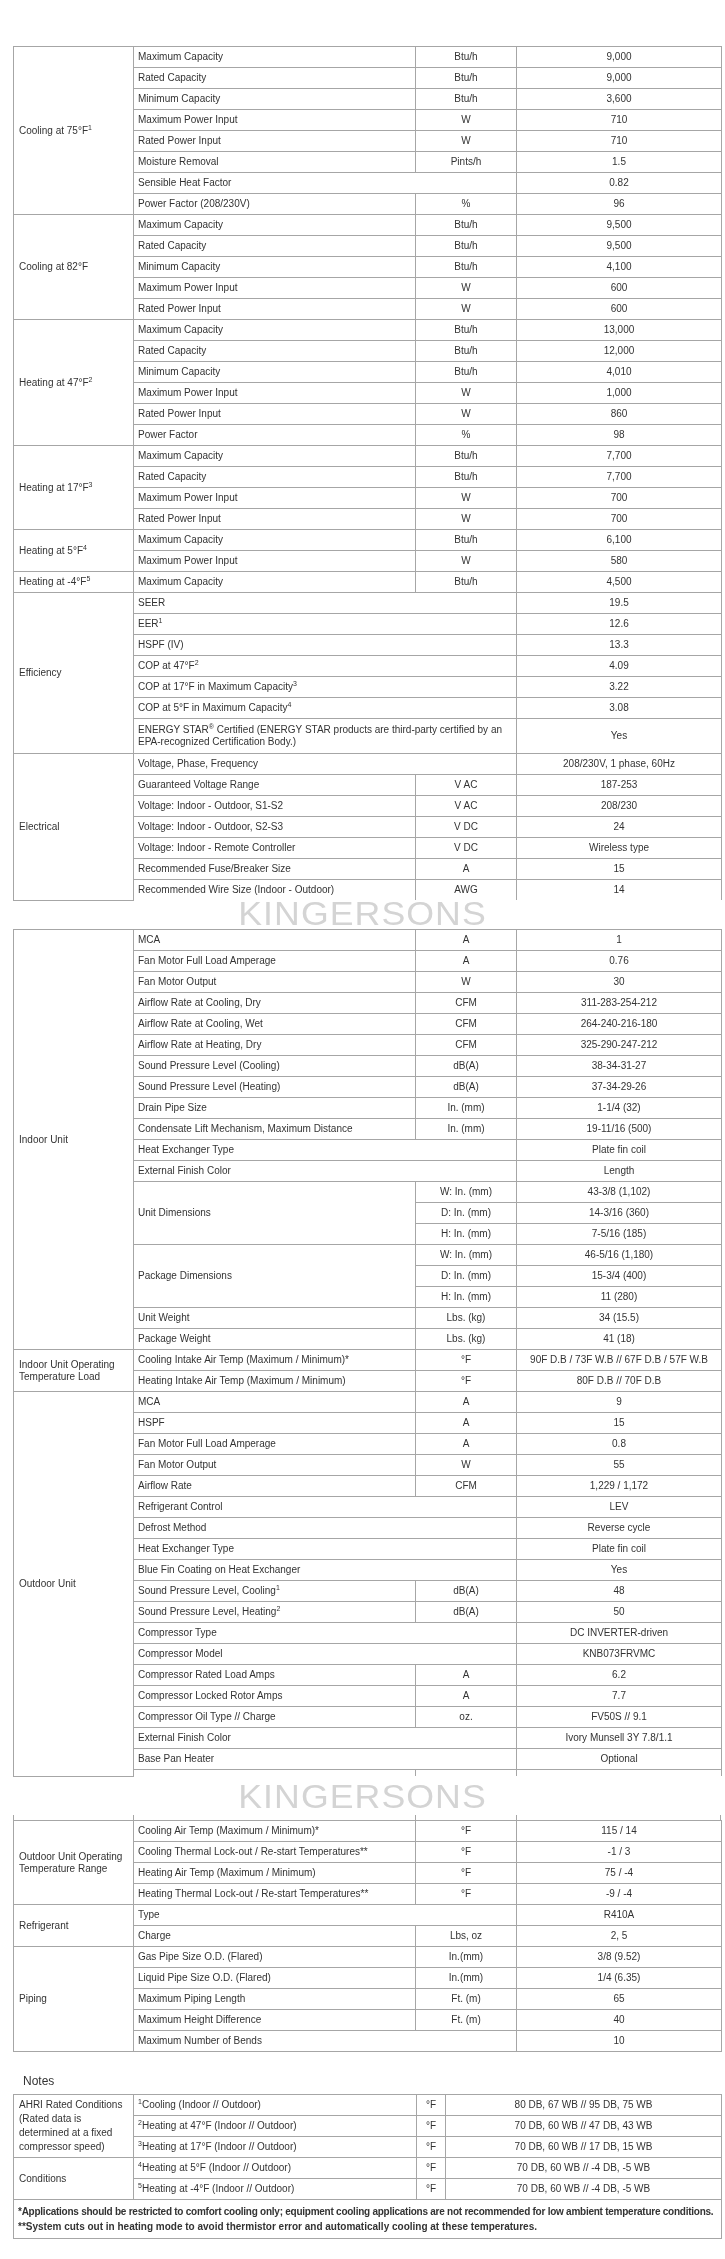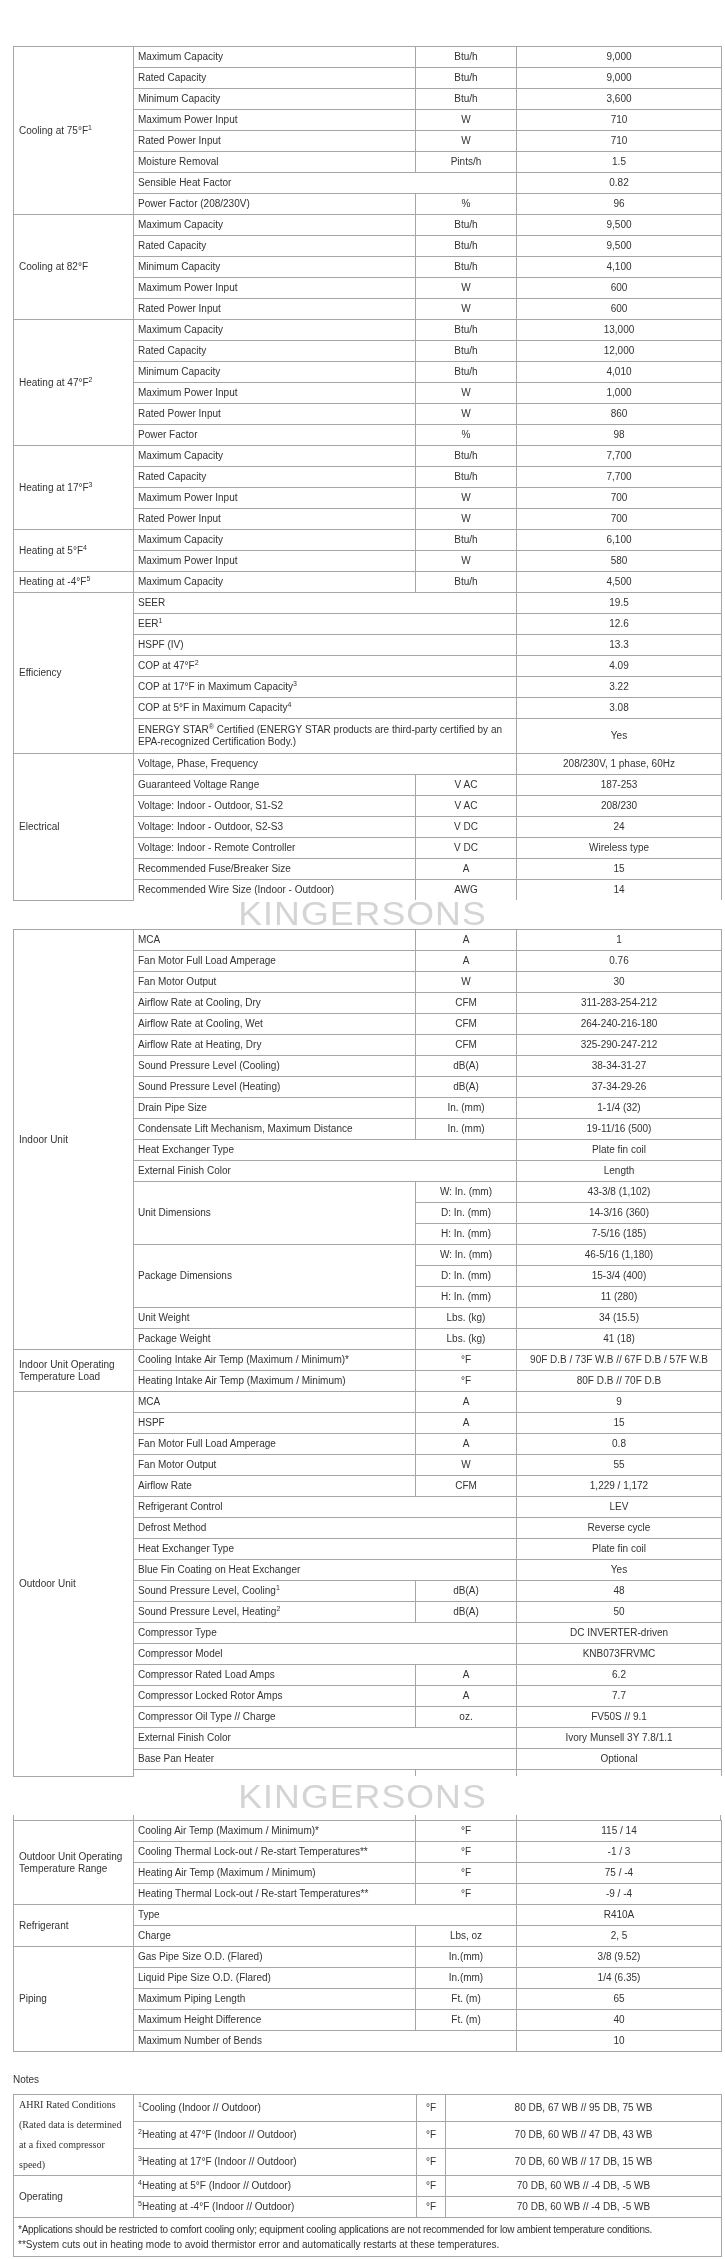--- a/index.html
+++ b/index.html
@@ -13,31 +13,31 @@
     }
     .spec-table td {
       border: 1px solid #a6a6a6; padding: 0 4px; height: 20px;
       line-height: 12px; vertical-align: middle;
     }
     .spec-table td.grp { text-align: left; padding-left: 5px; }
     .spec-table td.lbl { text-align: left; }
     .spec-table td.unit { text-align: center; }
     .spec-table td.val { text-align: center; }
     .spec-table td.tall { height: 34px; }
-    .spec-table td.note { text-align: left; padding: 4px 4px; line-height: 15px; }
+    .spec-table td.note { text-align: left; padding: 4px 4px; line-height: 15px; font-weight: bold; }
     sup { font-size: 7px; vertical-align: super; line-height: 0; }
     .cut-bottom tr:last-child td { border-bottom: none; margin-top: 6px; }
     .stub td { height: 6px !important; border-bottom: none; padding: 0; }
     .watermark {
       position: absolute; left: 0; width: 725px; text-align: center;
       font-family: "Liberation Sans", sans-serif; font-size: 34px; letter-spacing: 1px;
       color: #d4d4d4; font-weight: normal; line-height: 34px;
       transform: scaleX(1.05);
     }
-    .notes-heading { position: absolute; left: 13px; top: 2074px; font-size: 10px; color: #333; }
+    .notes-heading { position: absolute; left: 23px; top: 2074px; font-size: 12px; color: #333; }
   </style>
 </head>
 <body>
 
 <table class="spec-table cut-bottom" style="top:46px;">
   <colgroup>
       <col style="width:120px">
       <col style="width:282px">
       <col style="width:101px">
       <col style="width:205px">
@@ -549,46 +549,46 @@
 
 <table class="spec-table" style="top:2094px;">
   <colgroup>
       <col style="width:120px">
       <col style="width:283px">
       <col style="width:29px">
       <col style="width:276px">
     </colgroup>
   <tbody>
     <tr>
-      <td class="grp" rowspan="3" style="line-height:20px; vertical-align:middle;font-family:Liberation Serif, serif;"><span>AHRI Rated Conditions (Rated data is determined at a fixed compressor speed)</span></td>
+      <td class="grp" rowspan="3" style="line-height:14px; vertical-align:middle;"><span>AHRI Rated Conditions (Rated data is determined at a fixed compressor speed)</span></td>
       <td class="lbl"><sup>1</sup><span>Cooling (Indoor // Outdoor)</span></td>
       <td class="unit">°F</td>
       <td class="val">80 DB, 67 WB // 95 DB, 75 WB</td>
     </tr>
     <tr>
         <td class="lbl"><sup>2</sup><span>Heating at 47°F (Indoor // Outdoor)</span></td>
         <td class="unit">°F</td>
         <td class="val">70 DB, 60 WB // 47 DB, 43 WB</td>
       </tr>
     <tr>
         <td class="lbl"><sup>3</sup><span>Heating at 17°F (Indoor // Outdoor)</span></td>
         <td class="unit">°F</td>
         <td class="val">70 DB, 60 WB // 17 DB, 15 WB</td>
       </tr>
     <tr>
-      <td class="grp" rowspan="2"><span>Operating</span></td>
+      <td class="grp" rowspan="2"><span>Conditions</span></td>
       <td class="lbl"><sup>4</sup><span>Heating at 5°F (Indoor // Outdoor)</span></td>
       <td class="unit">°F</td>
       <td class="val">70 DB, 60 WB // -4 DB, -5 WB</td>
     </tr>
     <tr>
         <td class="lbl"><sup>5</sup><span>Heating at -4°F (Indoor // Outdoor)</span></td>
         <td class="unit">°F</td>
         <td class="val">70 DB, 60 WB // -4 DB, -5 WB</td>
       </tr>
     <tr>
       <td class="note" colspan="4">
         <div style="white-space:nowrap; letter-spacing:-0.25px;">*Applications should be restricted to comfort cooling only; equipment cooling applications are not recommended for low ambient temperature conditions.</div>
-        <div>**System cuts out in heating mode to avoid thermistor error and automatically restarts at these temperatures.</div>
+        <div>**System cuts out in heating mode to avoid thermistor error and automatically cooling at these temperatures.</div>
       </td>
     </tr>
   </tbody>
 </table>
 
 </body></html>

